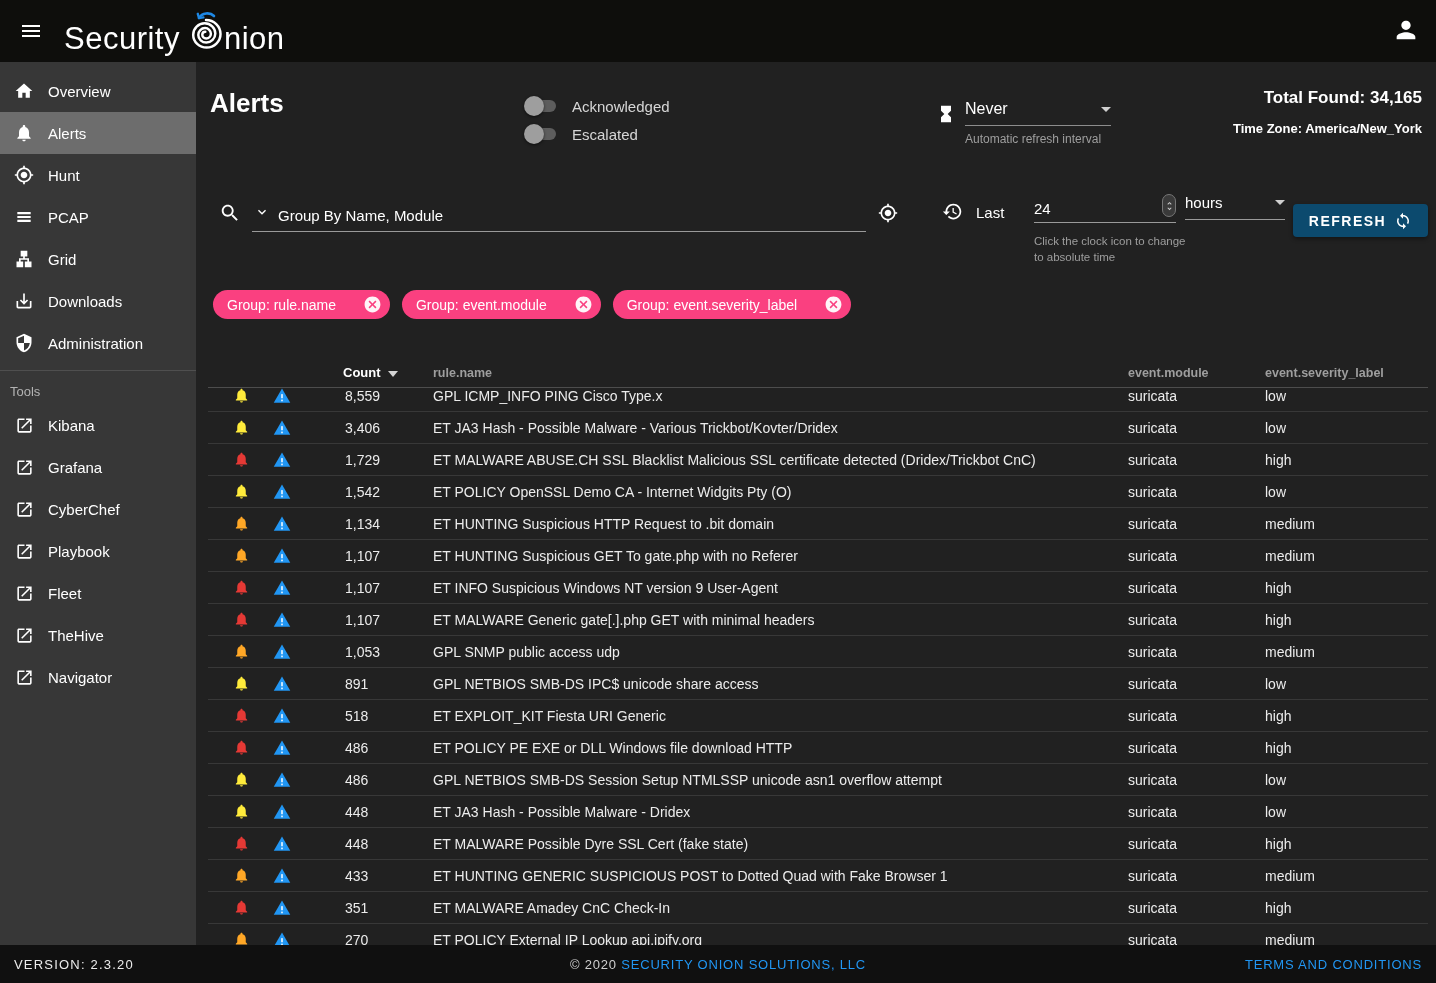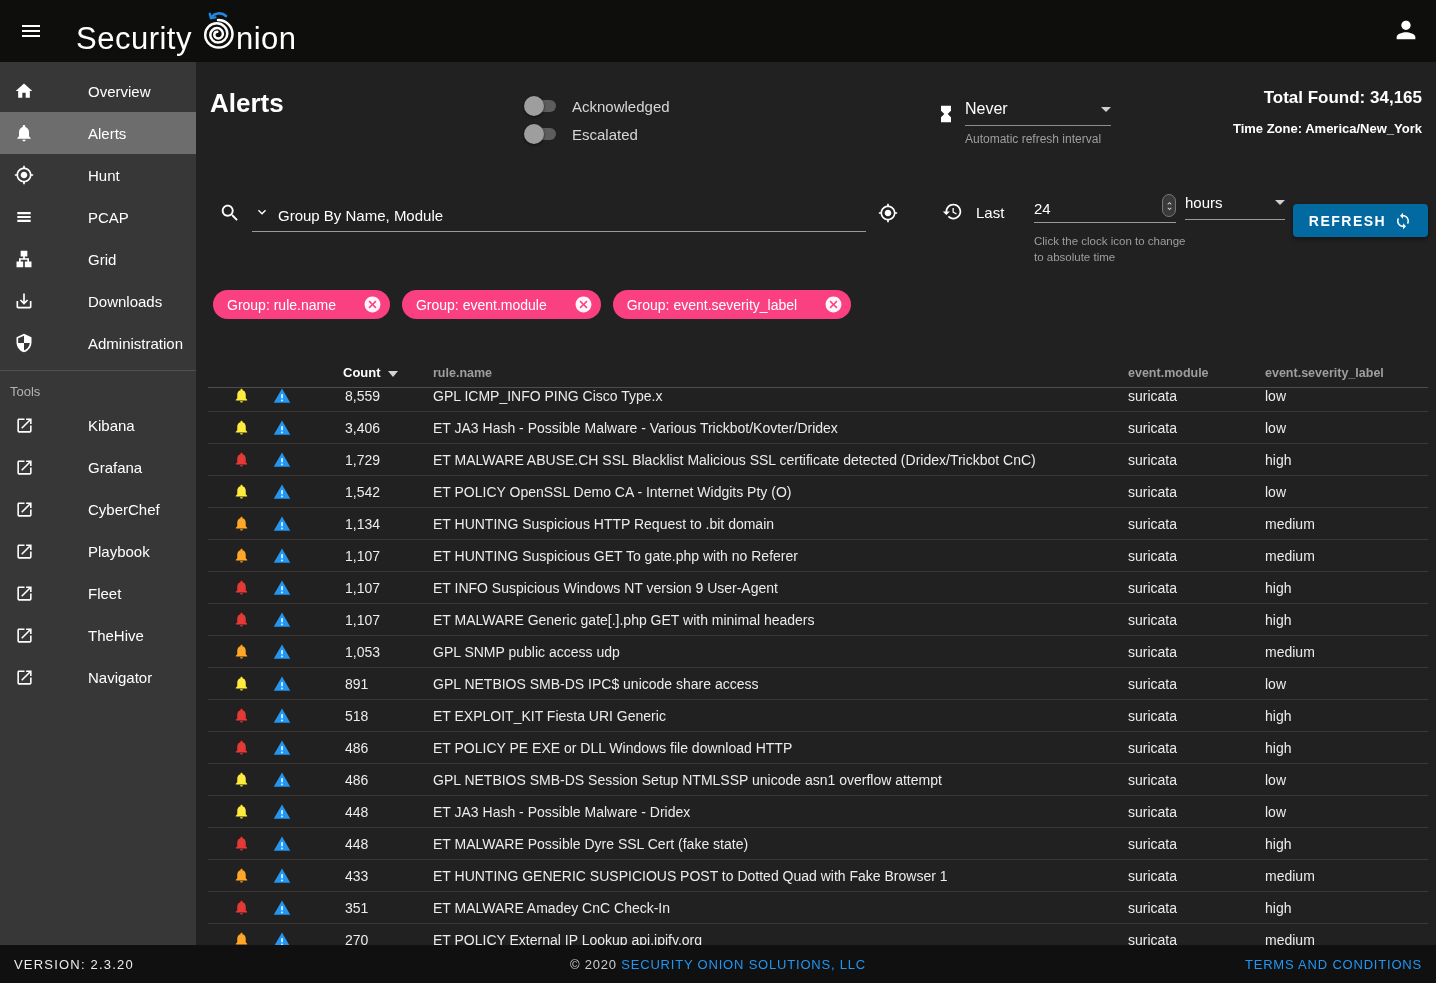--- a/index.html
+++ b/index.html
@@ -2,28 +2,28 @@
 <html><head>
 <meta charset="utf-8">
 <style>
   * { margin:0; padding:0; box-sizing:border-box; }
   html,body { width:1436px; height:983px; background:#161616; font-family:"Liberation Sans", sans-serif; }
   .app { position:relative; width:1436px; height:983px; overflow:hidden; background:#212121; color:#fff; }
 
   
   .topbar { position:absolute; left:0; top:0; width:1436px; height:62px; background:#0e0e0c; display:flex; align-items:center; z-index:30; }
   .hamburger { background:none; border:none; color:#fff; margin-left:13px; cursor:pointer; width:36px; height:36px; display:flex; align-items:center; justify-content:center; }
-  .logo { display:flex; align-items:flex-end; margin-left:27px; color:#fff; font-weight:300; font-size:31px; letter-spacing:.5px; }
+  .logo { display:flex; align-items:flex-end; margin-left:15px; color:#fff; font-weight:300; font-size:31px; letter-spacing:.5px; }
   .logo .onion { margin:0 -2px 0 6px; position:relative; top:4px; }
   .topbar-spacer { flex:1; }
   .avatar-btn { background:none; border:none; color:#fff; margin-right:16px; cursor:pointer; }
 
   
   .sidebar { position:absolute; left:0; top:62px; bottom:38px; width:196px; background:#373737; padding-top:8px; z-index:20; }
-  .side-item { height:42px; display:flex; align-items:center; padding-left:13px; color:#fff; cursor:pointer;gap:40px; }
+  .side-item { height:42px; display:flex; align-items:center; padding-left:13px; color:#fff; cursor:pointer; }
   .side-item.selected { background:#6d6d6d; }
   .side-item .s-icon { width:22px; display:flex; justify-content:center; color:#fff; }
   .side-item .s-label { margin-left:13px; font-size:15px; }
   .side-divider { border:none; border-top:1px solid #4f4f4f; margin-top:6px; }
   .tools-header { padding:13px 0 5px 10px; font-size:13px; color:#b3b3b3; }
 
   
   .main { position:absolute; left:196px; top:62px; right:0; bottom:38px; background:#212121; overflow:hidden; }
   .page-title { position:absolute; left:14px; top:26px; font-size:26px; font-weight:bold; color:#fff; }
 
@@ -55,21 +55,21 @@
 
   .history-wrap { position:absolute; left:746px; top:139px; color:#fff; cursor:pointer; }
   .range-prefix { position:absolute; left:780px; top:142px; font-size:15px; color:#fff; }
   .range-field { position:absolute; left:838px; top:132px; width:142px; border-bottom:1px solid #9a9a9a; display:flex; align-items:flex-end; padding-bottom:5px; }
   .range-input { flex:1; background:transparent; border:none; outline:none; color:#fff; font-size:15px; font-family:inherit; width:100px; }
   .spinner-pill { width:14px; height:23px; border-radius:7px; background:#3a3a3a; border:1px solid #777; display:flex; align-items:center; justify-content:center; color:#cfcfcf; cursor:pointer; }
   .unit-field { position:absolute; left:989px; top:132px; width:100px; border-bottom:1px solid #9a9a9a; display:flex; align-items:center; padding-bottom:8px; cursor:pointer; }
   .unit-value { flex:1; font-size:15px; color:#fff; }
   .range-hint { position:absolute; left:838px; top:172px; font-size:11.5px; line-height:1.35; color:#9e9e9e; width:160px; }
 
-  .refresh-btn { position:absolute; left:1097px; top:142px; width:135px; height:33px; background:#0369a1; color:#fff; border:none; border-radius:4px; font-size:14px; font-weight:bold; letter-spacing:1.5px; font-family:inherit; cursor:pointer; display:flex; align-items:center; justify-content:center; gap:8px; box-shadow:0 2px 4px rgba(0,0,0,.4); }
+  .refresh-btn { position:absolute; left:1097px; top:142px; width:135px; height:33px; background:#0c4a6e; color:#fff; border:none; border-radius:4px; font-size:14px; font-weight:bold; letter-spacing:1.5px; font-family:inherit; cursor:pointer; display:flex; align-items:center; justify-content:center; gap:8px; box-shadow:0 2px 4px rgba(0,0,0,.4); }
 
   
   .chips { position:absolute; left:17px; top:228px; display:flex; gap:12px; }
   .chip { height:29px; border-radius:15px; background:#fa4080; display:flex; align-items:center; padding:0 8px 0 14px; cursor:pointer;gap:20px; }
   .chip-label { font-size:14px; color:#fff; margin-right:7px; }
   .chip-close { display:flex; color:#fff; cursor:pointer; opacity:.95; }
 
   
   .thead { position:absolute; left:12px; right:8px; top:300px; height:26px; }
   .thead .h-count { position:absolute; left:135px; top:3px; font-size:13px; font-weight:bold; color:#fff; display:flex; align-items:center; cursor:pointer; }

